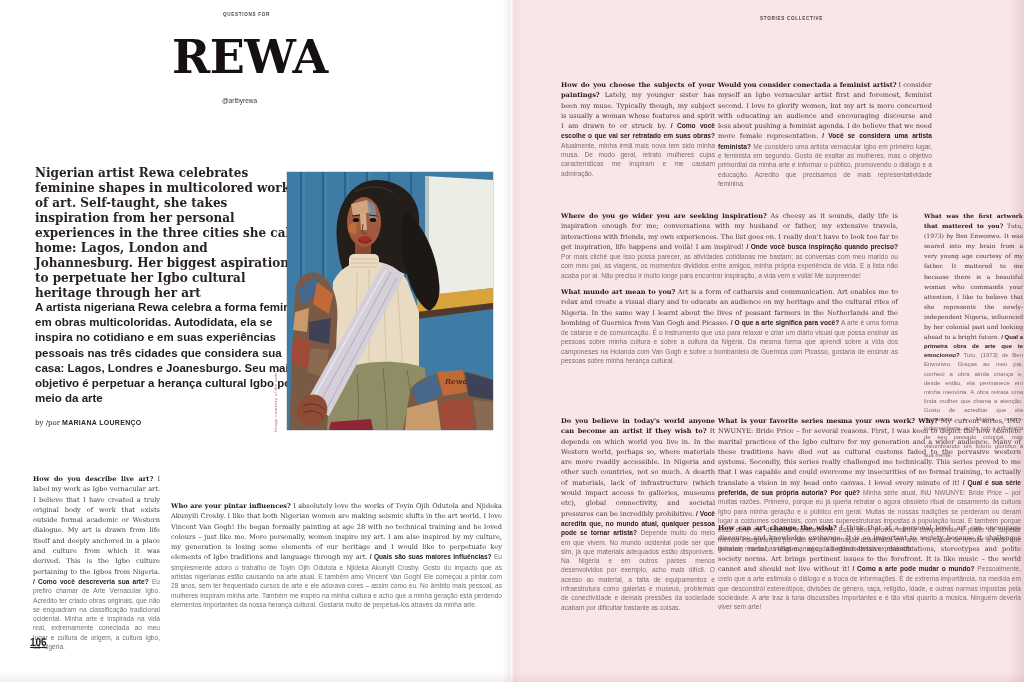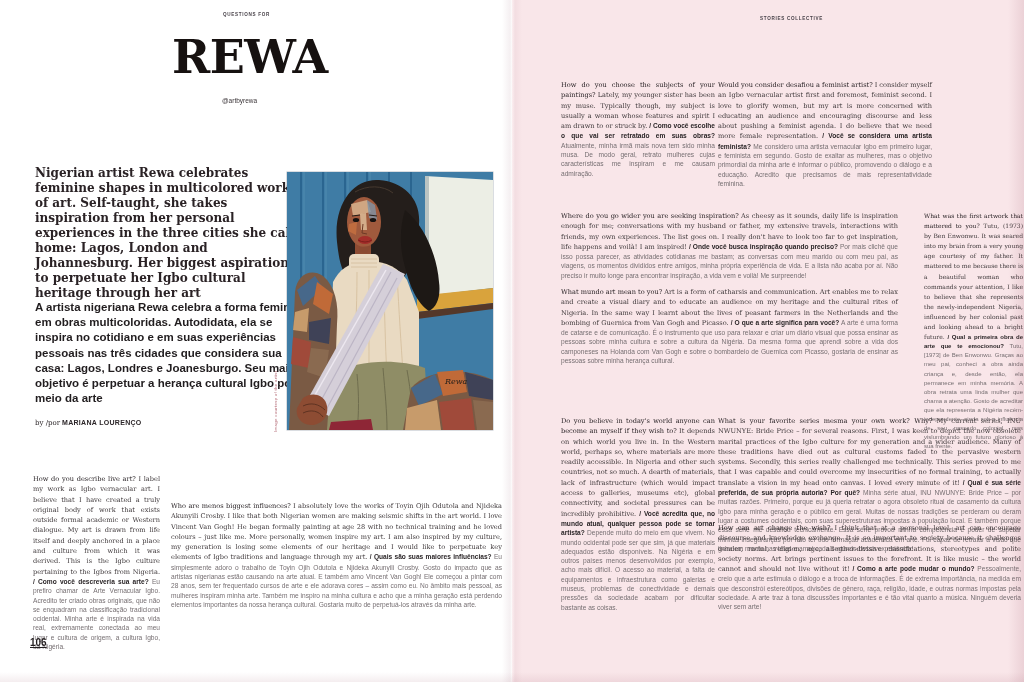--- a/index.html
+++ b/index.html
@@ -16,21 +16,21 @@
   .handle{font-size:6.5px;color:#3c3639;}
   .intro-en{font-family:"DejaVu Serif",serif;font-weight:bold;font-size:12px;
             line-height:15px;color:#2a2225;margin:0;}
   .intro-pt{font-weight:bold;font-size:11.5px;line-height:15.2px;color:#211d1f;margin:0;}
   .byline{font-size:7px;color:#2c2629;}
   .byline .pre{font-family:"DejaVu Serif",serif;}
   .byline .name{font-weight:bold;letter-spacing:.3px;}
 
   .qa{position:absolute;margin:0;text-align:justify;font-size:6.6px;line-height:9.3px;}
   .qa-small{font-size:6px;line-height:9.1px;}
-  .qe{font-family:"DejaVu Serif",serif;font-weight:normal;color:#221c1f;}
+  .qe{font-family:"DejaVu Serif",serif;font-weight:bold;color:#221c1f;}
   .ae{font-family:"DejaVu Serif",serif;color:#3e383a;}
   .qp{font-weight:bold;color:#2a2527;}
   .ap{color:#766f72;}
 
   .pagenum{font-weight:bold;font-size:10px;color:#241f21;text-decoration:underline;}
   .caption-vert{position:absolute;writing-mode:vertical-rl;transform:rotate(180deg);
                 font-size:4.4px;letter-spacing:.3px;color:#b26672;white-space:nowrap;}
   .artwork{position:absolute;box-shadow:0 0 0 .5px rgba(40,60,80,.35);}
   .spine{position:absolute;left:502px;top:0;width:20px;height:682px;pointer-events:none;
     background:linear-gradient(90deg,rgba(125,60,82,0) 0%,rgba(125,60,82,.08) 40%,
@@ -141,42 +141,42 @@
     <div class="caption-vert" style="left:273px;top:348px;height:84px;">Image courtesy of the artist</div>
 
     <p class="qa" style="left:33px;top:474px;width:127px;">
       <span class="qe">How do you describe live art?</span>
       <span class="ae">I label my work as Igbo vernacular art. I believe that I have created a truly original body of work that exists outside formal academic or Western dialogue. My art is drawn from life itself and deeply anchored in a place and culture from which it was derived. This is the Igbo culture pertaining to the Igbos from Nigeria.</span>
       <span class="qp">/ Como você descreveria sua arte?</span>
       <span class="ap">Eu prefiro chamar de Arte Vernacular Igbo. Acredito ter criado obras originais, que não se enquadram na classificação tradicional ocidental. Minha arte é inspirada na vida real, extremamente conectada ao meu lugar e cultura de origem, a cultura Igbo, da Nigéria.</span>
     </p>
 
     <p class="qa" style="left:171px;top:501px;width:331px;">
-      <span class="qe">Who are menos biggest influences?</span>
+      <span class="qe">Who are your pintar influences?</span>
       <span class="ae">I absolutely love the works of Toyin Ojih Odutola and Njideka Akunyili Crosby. I like that both Nigerian women are making seismic shifts in the art world. I love Vincent Van Gogh! He began formally painting at age 28 with no technical training and he loved colours – just like me. More personally, women inspire my art. I am also inspired by my culture, my generation is losing some elements of our heritage and I would like to perpetuate key elements of Igbo traditions and language through my art.</span>
       <span class="qp">/ Quais são suas maiores influências?</span>
       <span class="ap">Eu simplesmente adoro o trabalho de Toyin Ojih Odutola e Njideka Akunyili Crosby. Gosto do impacto que as artistas nigerianas estão causando na arte atual. E também amo Vincent Van Gogh! Ele começou a pintar com 28 anos, sem ter frequentado cursos de arte e ele adorava cores – assim como eu. No âmbito mais pessoal, as mulheres inspiram minha arte. Também me inspiro na minha cultura e acho que a minha geração está perdendo elementos importantes da nossa herança cultural. Gostaria muito de perpetuá-los através da minha arte.</span>
     </p>
 
     <div class="abs pagenum" style="left:30px;top:637px;">106</div>
   </div>
 
   <div class="page page-right">
 
     <div class="abs kicker" style="left:248px;top:16px;">STORIES COLLECTIVE</div>
 
     <p class="qa" style="left:49px;top:80px;width:154px;">
       <span class="qe">How do you choose the subjects of your paintings?</span>
       <span class="ae">Lately, my younger sister has been my muse. Typically though, my subject is usually a woman whose features and spirit I am drawn to or struck by.</span>
       <span class="qp">/ Como você escolhe o que vai ser retratado em suas obras?</span>
       <span class="ap">Atualmente, minha irmã mais nova tem sido minha musa. De modo geral, retrato mulheres cujas características me inspiram e me causam admiração.</span>
     </p>
 
     <p class="qa" style="left:206px;top:80px;width:214px;">
-      <span class="qe">Would you consider desafiou a feminist artist?</span>
+      <span class="qe">Would you consider conectada a feminist artist?</span>
       <span class="ae">I consider myself an Igbo vernacular artist first and foremost, feminist second. I love to glorify women, but my art is more concerned with educating an audience and encouraging discourse and less about pushing a feminist agenda. I do believe that we need more female representation.</span>
       <span class="qp">/ Você se considera uma artista feminista?</span>
       <span class="ap">Me considero uma artista vernacular Igbo em primeiro lugar, e feminista em segundo. Gosto de exaltar as mulheres, mas o objetivo primordial da minha arte é informar o público, promovendo o diálogo e a educação. Acredito que precisamos de mais representatividade feminina.</span>
     </p>
 
     <p class="qa" style="left:49px;top:211px;width:337px;">
       <span class="qe">Where do you go wider you are seeking inspiration?</span>
       <span class="ae">As cheesy as it sounds, daily life is inspiration enough for me; conversations with my husband or father, my extensive travels, interactions with friends, my own experiences. The list goes on. I really don't have to look too far to get inspiration, life happens and voilà! I am inspired!</span>
       <span class="qp">/ Onde você busca inspiração quando preciso?</span>
       <span class="ap">Por mais clichê que isso possa parecer, as atividades cotidianas me bastam; as conversas com meu marido ou com meu pai, as viagens, os momentos divididos entre amigos, minha própria experiência de vida. E a lista não acaba por aí. Não preciso ir muito longe para encontrar inspiração, a vida vem e voilà! Me surpreende!</span>
@@ -190,21 +190,21 @@
     </p>
 
     <p class="qa" style="left:49px;top:287px;width:337px;">
       <span class="qe">What mundo art mean to you?</span>
       <span class="ae">Art is a form of catharsis and communication. Art enables me to relax and create a visual diary and to educate an audience on my heritage and the cultural rites of Nigeria. In the same way I learnt about the lives of peasant farmers in the Netherlands and the bombing of Guernica from Van Gogh and Picasso.</span>
       <span class="qp">/ O que a arte significa para você?</span>
       <span class="ap">A arte é uma forma de catarse e de comunicação. É o instrumento que uso para relaxar e criar um diário visual que possa ensinar as pessoas sobre minha cultura e sobre a cultura da Nigéria. Da mesma forma que aprendi sobre a vida dos camponeses na Holanda com Van Gogh e sobre o bombardeio de Guernica com Picasso, gostaria de ensinar as pessoas sobre minha herança cultural.</span>
     </p>
 
     <p class="qa" style="left:49px;top:416px;width:154px;">
-      <span class="qe">Do you believe in today's world anyone can become an myself if they wish to?</span>
+      <span class="qe">Do you believe in today's world anyone can become an artist if they wish to?</span>
       <span class="ae">It depends on which world you live in. In the Western world, perhaps so, where materials are more readily accessible. In Nigeria and other such countries, not so much. A dearth of materials, lack of infrastructure (which would impact access to galleries, museums etc), global connectivity, and societal pressures can be incredibly prohibitive.</span>
       <span class="qp">/ Você acredita que, no mundo atual, qualquer pessoa pode se tornar artista?</span>
       <span class="ap">Depende muito do meio em que vivem. No mundo ocidental pode ser que sim, já que materiais adequados estão disponíveis. Na Nigéria e em outros países menos desenvolvidos por exemplo, acho mais difícil. O acesso ao material, a falta de equipamentos e infraestrutura como galerias e museus, problemas de conectividade e demais pressões da sociedade acabam por dificultar bastante as coisas.</span>
     </p>
 
     <p class="qa" style="left:206px;top:416px;width:303px;">
       <span class="qe">What is your favorite series mesma your own work? Why?</span>
       <span class="ae">My current series, INU NWUNYE: Bride Price – for several reasons. First, I was keen to depict the now obsolete marital practices of the Igbo culture for my generation and a wider audience. Many of these traditions have died out as cultural customs faded to the pervasive western systems. Secondly, this series really challenged me technically. This series proved to me that I was capable and could overcome my insecurities of no formal training, to actually translate a vision in my head onto canvas. I loved every minute of it!</span>
       <span class="qp">/ Qual é sua série preferida, de sua própria autoria? Por quê?</span>
       <span class="ap">Minha série atual, INU NWUNYE: Bride Price – por muitas razões. Primeiro, porque eu já queria retratar o agora obsoleto ritual de casamento da cultura Igbo para minha geração e o público em geral. Muitas de nossas tradições se perderam ou deram lugar a costumes ocidentais, com suas superestruturas impostas à população local. E também porque essa série me desafiou tecnicamente. Essa série provou minha competência e poder de superar minhas inseguranças por não ter tido formação acadêmica em arte. Fui capaz de retratar a visão que tinha em mente nas telas e amei cada segundo dessa experiência!</span>

